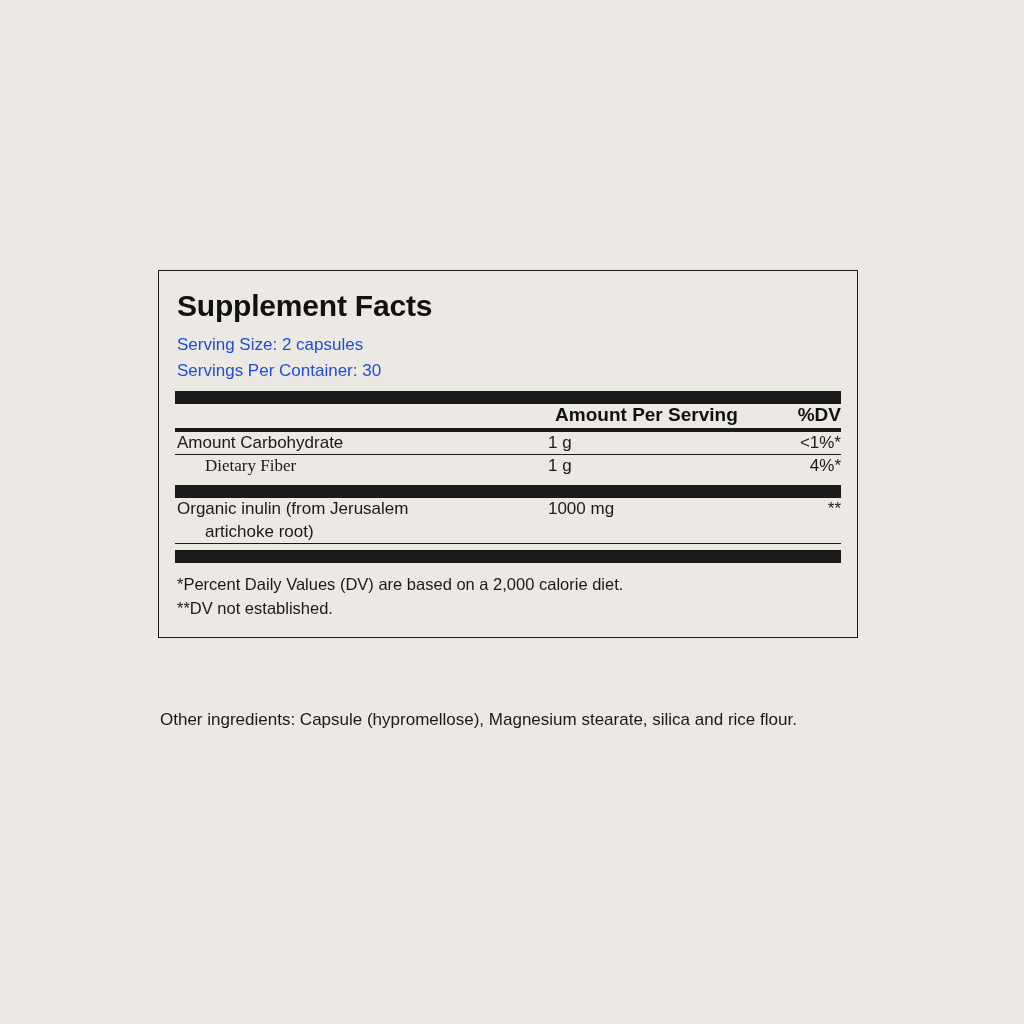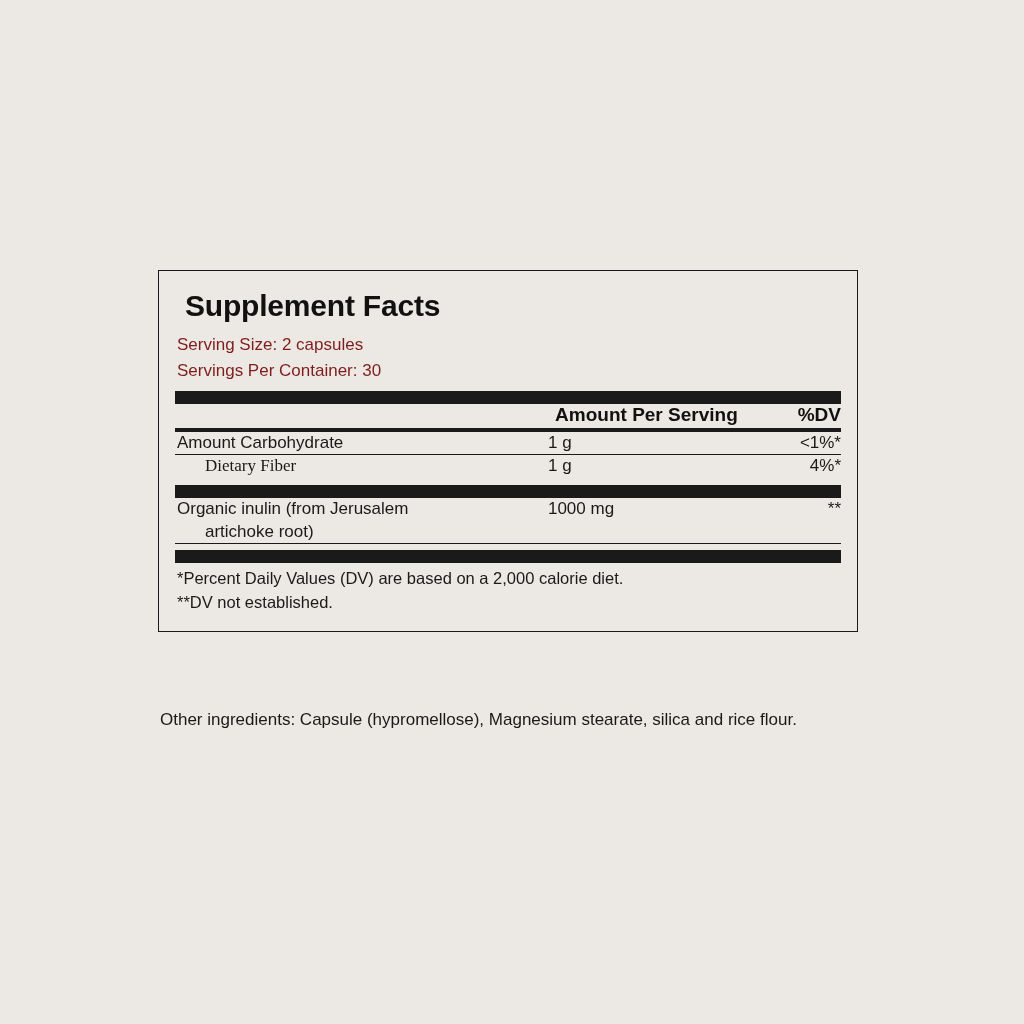--- a/index.html
+++ b/index.html
@@ -29,29 +29,29 @@
 
   .panel-inner {
     padding: 18px 16px 16px 16px;
   }
 
   .sf-title {
     font-size: 30px;
     font-weight: bold;
     letter-spacing: -0.2px;
     line-height: 1.1;
-    margin: 0 0 10px 10px;
+    margin: 0 0 10px 2px;
     color: #111;
   }
 
   .serving-line {
     font-size: 17px;
     line-height: 1.5;
     margin-left: 2px;
-    color: #7f1d1d;
+    color: #1d4ed8;
   }
 
   .bar-thick {
     height: 13px;
     background: #1a1a1a;
     margin-top: 8px;
   }
   .bar-thin {
     height: 4px;
     background: #1a1a1a;
@@ -107,21 +107,21 @@
   .ing-row td {
     padding: 7px 0 7px 0;
     line-height: 1.32;
   }
   .ing-row td.col-name { padding-left: 2px; }
   .ing-row td.col-amount { padding-right: 10px; }
 
   .footnotes {
     font-size: 16.5px;
     line-height: 1.45;
-    margin-top: 4px;
+    margin-top: 10px;
     margin-left: 2px;
     color: #1a1a1a;
   }
 
   .other-ing {
     position: absolute;
     left: 160px;
     top: 708px;
     width: 700px;
     font-size: 17px;

